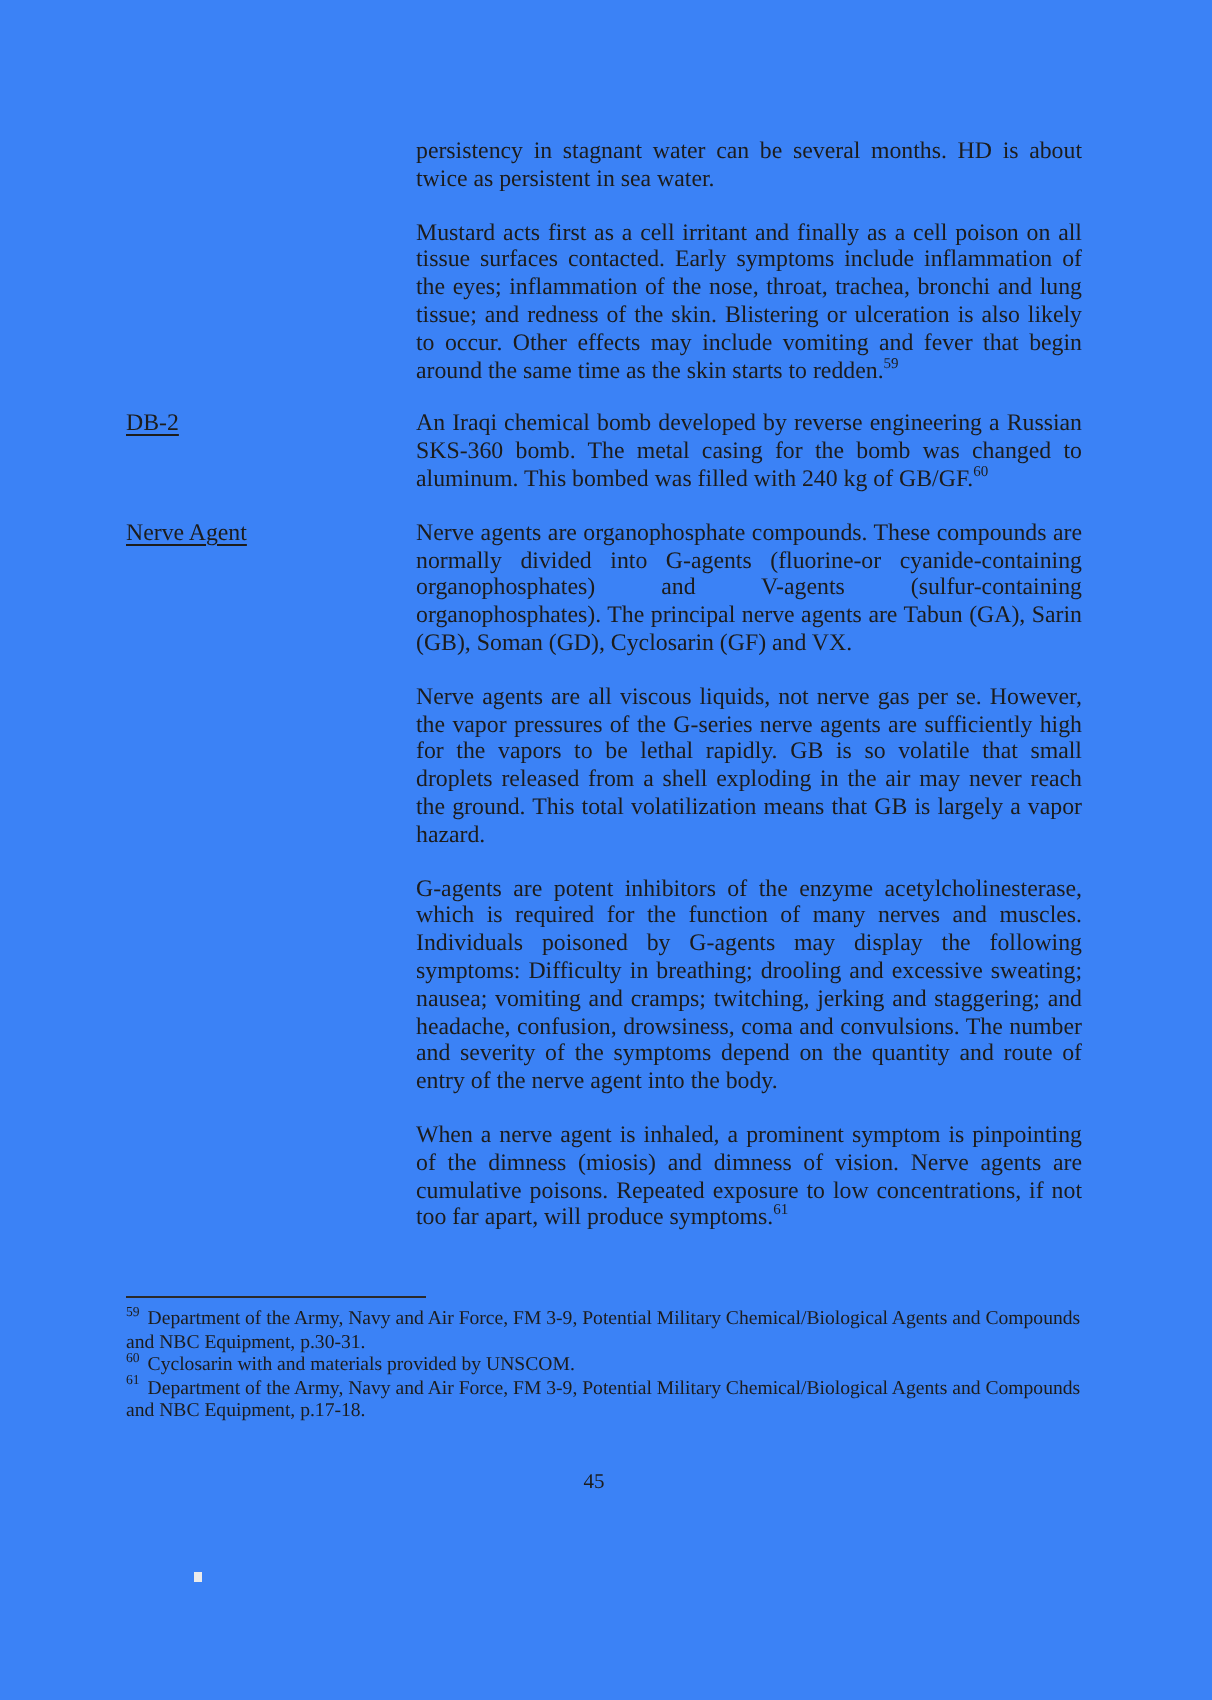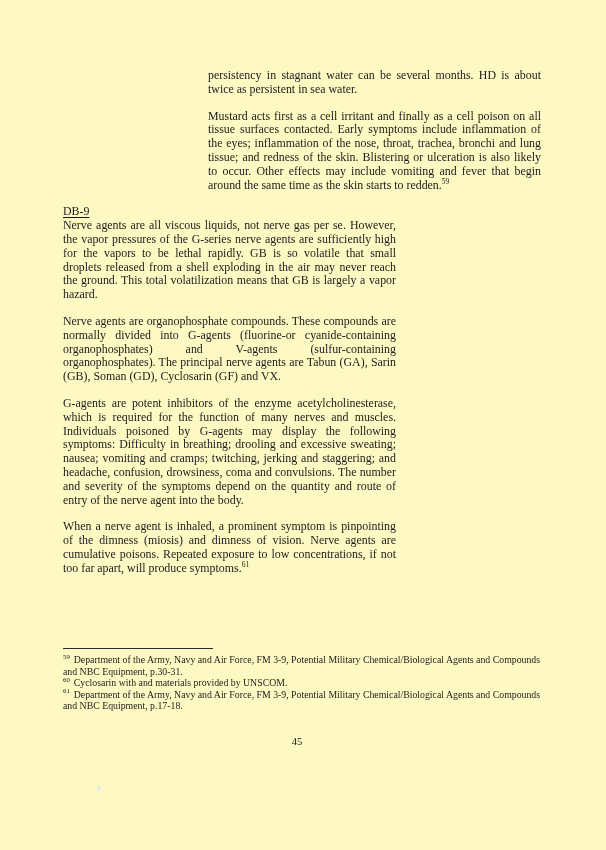--- a/index.html
+++ b/index.html
@@ -1,19 +1,19 @@
 <!DOCTYPE html>
 <html><head>
 <meta charset="utf-8">
 <style>
   html,body{margin:0;padding:0;background:#888;}
   .page{
     position:relative;
     width:606px;height:850px;
-    background:#fef9c3;
+    background:#3b82f6;
     font-family:"Liberation Serif", serif;
     color:#1c1c1c;
     overflow:hidden;
     margin:0 auto;
   }
   .doc{
     position:absolute;
     left:63px;top:69px;
     width:478px;
   }
@@ -83,27 +83,31 @@
 
     <div class="row">
       <div class="lbl"><span class="u"></span></div>
       <div class="bod">
         <p><span>persistency in stagnant water can be several months.  HD is about twice as persistent in sea water.</span></p>
         <p><span>Mustard acts first as a cell irritant and finally as a cell poison on all tissue surfaces contacted.  Early symptoms include inflammation of the eyes; inflammation of the nose, throat, trachea, bronchi and lung tissue; and redness of the skin.  Blistering or ulceration is also likely to occur.  Other effects may include vomiting and fever that begin around the same time as the skin starts to redden.</span><sup class="ref">59</sup></p>
       </div>
     </div>
 
     <div class="row">
-      <div class="lbl"><span class="u">DB-9</span></div>
+      <div class="lbl"><span class="u">DB-2</span></div>
+      <div class="bod">
+        <p><span>An Iraqi chemical bomb developed by reverse engineering a Russian SKS-360 bomb.  The metal casing for the bomb was changed to aluminum.  This bombed was filled with 240 kg of GB/GF.</span><sup class="ref">60</sup></p>
+      </div>
     </div>
 
     <div class="row">
+      <div class="lbl"><span class="u">Nerve Agent</span></div>
       <div class="bod">
+        <p><span>Nerve agents are organophosphate compounds.  These compounds are normally divided into G-agents (fluorine-or cyanide-containing organophosphates) and V-agents (sulfur-containing organophosphates).  The principal nerve agents are Tabun (GA), Sarin (GB), Soman (GD), Cyclosarin (GF) and VX.</span></p>
         <p><span>Nerve agents are all viscous liquids, not nerve gas per se.  However, the vapor pressures of the G-series nerve agents are sufficiently high for the vapors to be lethal rapidly.  GB is so volatile that small droplets released from a shell exploding in the air may never reach the ground.  This total volatilization means that GB is largely a vapor hazard.</span></p>
-        <p><span>Nerve agents are organophosphate compounds.  These compounds are normally divided into G-agents (fluorine-or cyanide-containing organophosphates) and V-agents (sulfur-containing organophosphates).  The principal nerve agents are Tabun (GA), Sarin (GB), Soman (GD), Cyclosarin (GF) and VX.</span></p>
         <p><span>G-agents are potent inhibitors of the enzyme acetylcholinesterase, which is required for the function of many nerves and muscles.  Individuals poisoned by G-agents may display the following symptoms:  Difficulty in breathing; drooling and excessive sweating; nausea; vomiting and cramps; twitching, jerking and staggering; and headache, confusion, drowsiness, coma and convulsions.  The number and severity of the symptoms depend on the quantity and route of entry of the nerve agent into the body.</span></p>
         <p><span>When a nerve agent is inhaled, a prominent symptom is pinpointing of the dimness (miosis) and dimness of vision.  Nerve agents are cumulative poisons.  Repeated exposure to low concentrations, if not too far apart, will produce symptoms.</span><sup class="ref">61</sup></p>
       </div>
     </div>
 
   </div>
 
   <div class="footnotes">
     <div class="fn-rule"></div>
     <div class="fn"><sup>59</sup><span>Department of the Army, Navy and Air Force, FM 3-9, Potential Military Chemical/Biological Agents and Compounds and NBC Equipment, p.30-31.</span></div>

